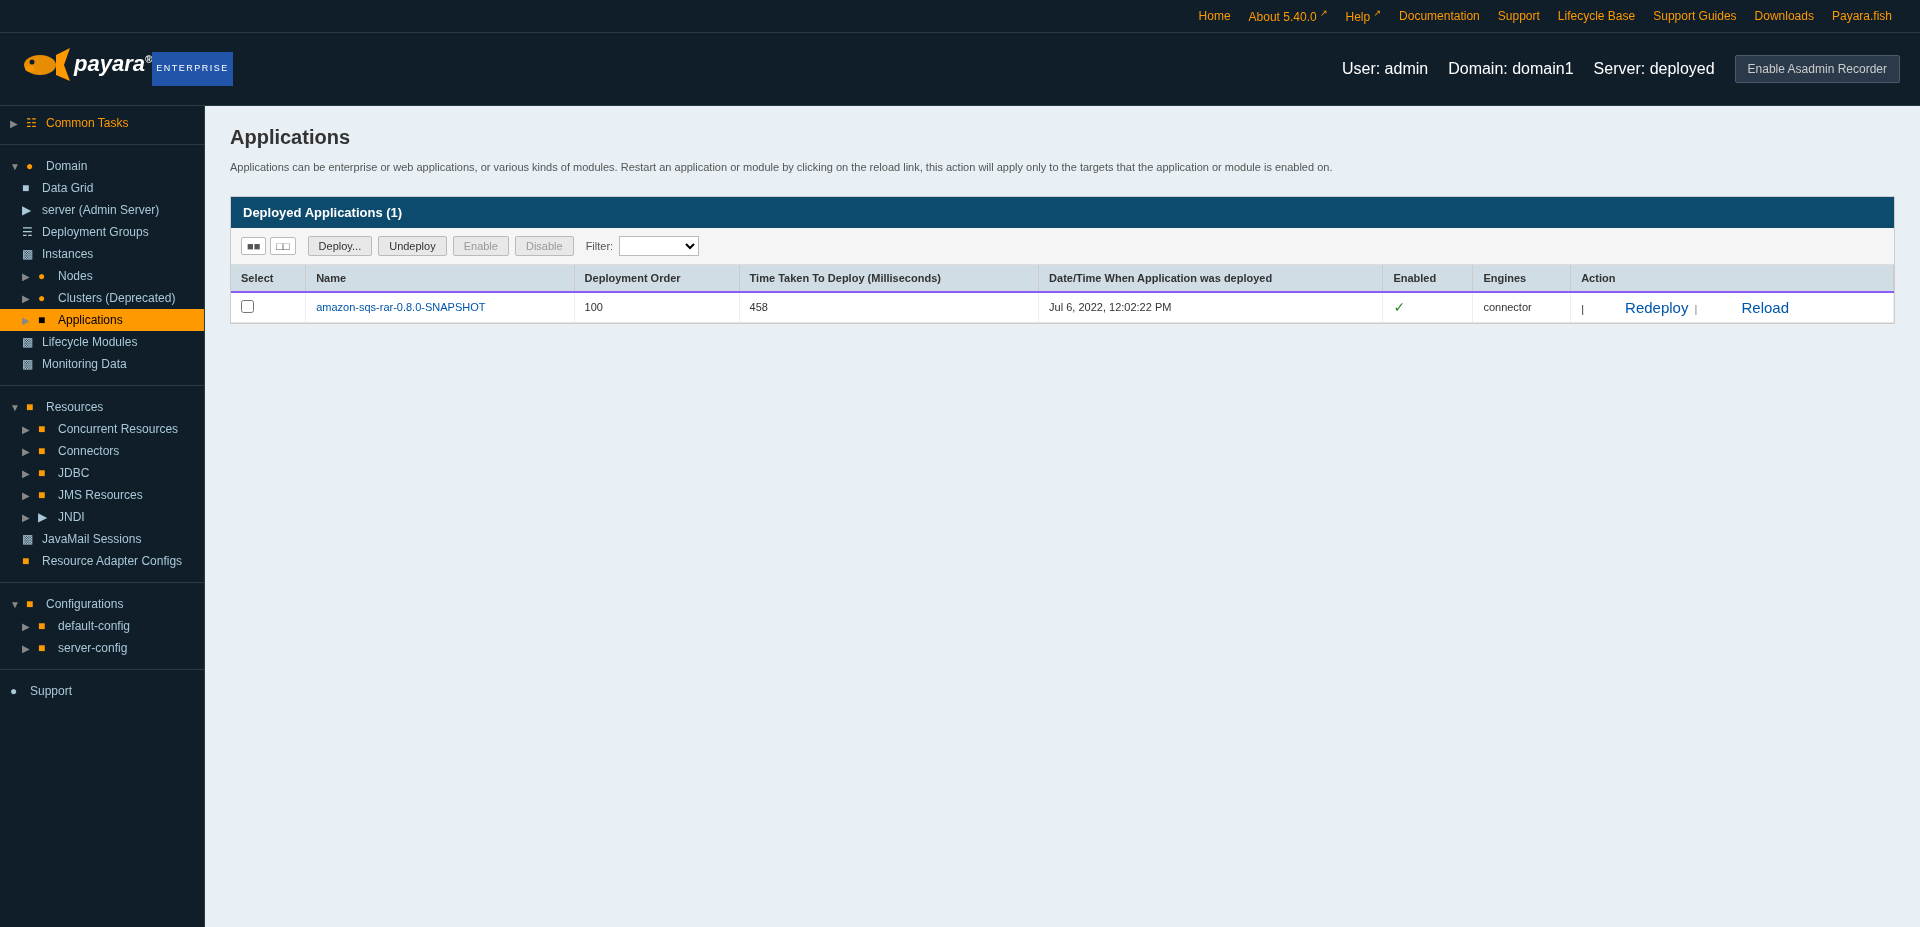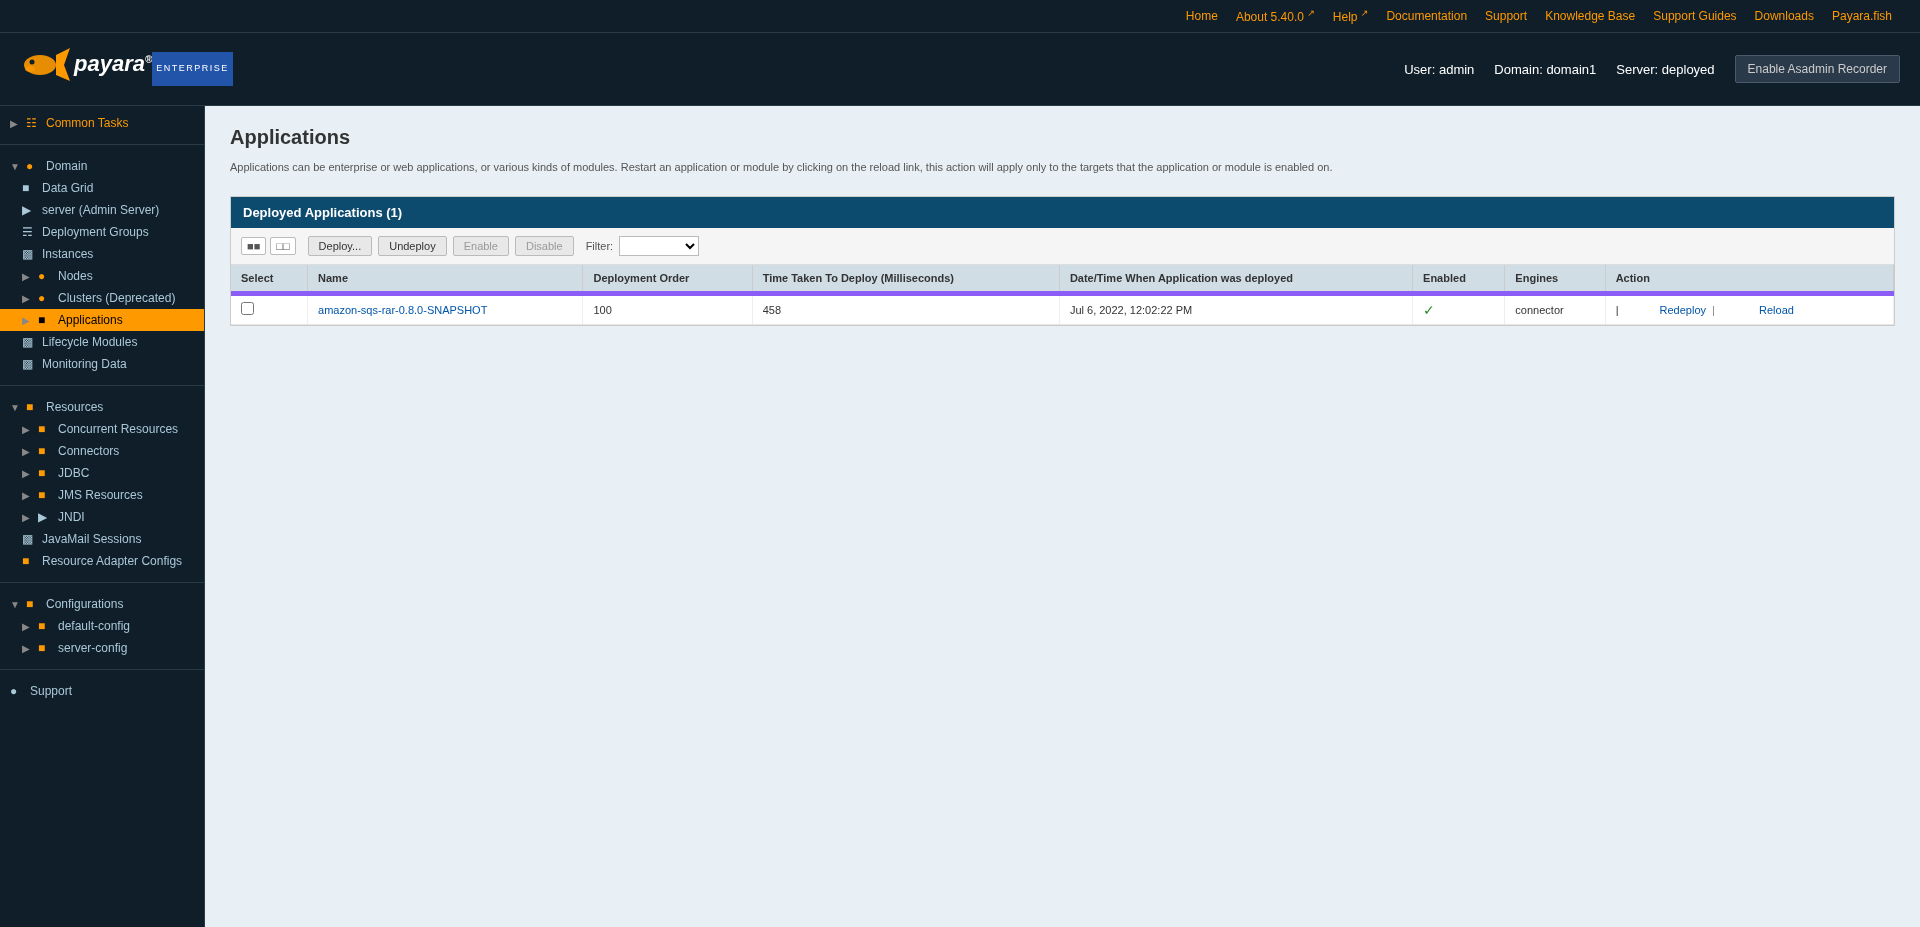--- a/index.html
+++ b/index.html
@@ -25,21 +25,21 @@
     
     .header-bar {
       background: #0f1e28;
       padding: 10px 20px;
       display: flex;
       align-items: center;
       justify-content: space-between;
       border-bottom: 1px solid #2a3a45;
     }
     .header-right { display: flex; align-items: center; gap: 20px; }
-    .header-info { color: #ccc; font-size: 13px; }
+    .header-info { color: #ccc; font-size: 16px; }
     .header-info span { color: #fff; }
     .btn-recorder {
       background: #2a3a4a;
       border: 1px solid #4a5a6a;
       color: #ccc;
       padding: 6px 12px;
       font-size: 12px;
       cursor: pointer;
       border-radius: 2px;
     }
@@ -157,38 +157,38 @@
     .apps-table {
       width: 100%;
       border-collapse: collapse;
       font-size: 11px;
     }
     .apps-table th {
       background: #d0dde5;
       color: #333;
       padding: 7px 10px;
       text-align: left;
-      border-bottom: 5px solid #8b5cf6;
+      border-bottom: 2px solid #8b5cf6;
       border-right: 1px solid #ccc;
       font-size: 11px;
     }
     .apps-table td {
       padding: 6px 10px;
       border-bottom: 1px solid #e5e5e5;
       border-right: 1px solid #eee;
       color: #333;
     }
     .apps-table tr:nth-child(even) { background: #f5f8fa; }
     .apps-table a { color: #0055aa; text-decoration: none; }
     .check-icon { color: #2a8a2a; font-size: 14px; }
 
     .action-links a {
       color: #0055aa;
       text-decoration: none;
-      font-size: 11px;
+      font-size: 15px;
       padding-left: 38px;
     }
     .action-sep { color: #888; margin: 0 3px; }
 
     
     .payara-logo-wrapper {
       display: flex;
       align-items: center;
       gap: 4px;
     }
@@ -222,21 +222,21 @@
   </style>
 </head>
 <body>
 
 <div class="top-nav">
   <a href="#">Home</a>
   <a href="#">About 5.40.0 <span class="ext-icon">↗</span></a>
   <a href="#">Help <span class="ext-icon">↗</span></a>
   <a href="#">Documentation</a>
   <a href="#">Support</a>
-  <a href="#">Knowledge Base</a>
+  <a href="#">Lifecycle Base</a>
   <a href="#">Support Guides</a>
   <a href="#">Downloads</a>
   <a href="#">Payara.fish</a>
 </div>
 
 <div class="header-bar">
   <div class="payara-logo-wrapper">
     <div class="fish-icon">
       <svg width="50" height="45" viewBox="0 0 50 45">
         <ellipse cx="20" cy="22" rx="16" ry="10" fill="#f90" opacity="0.9"></ellipse>

